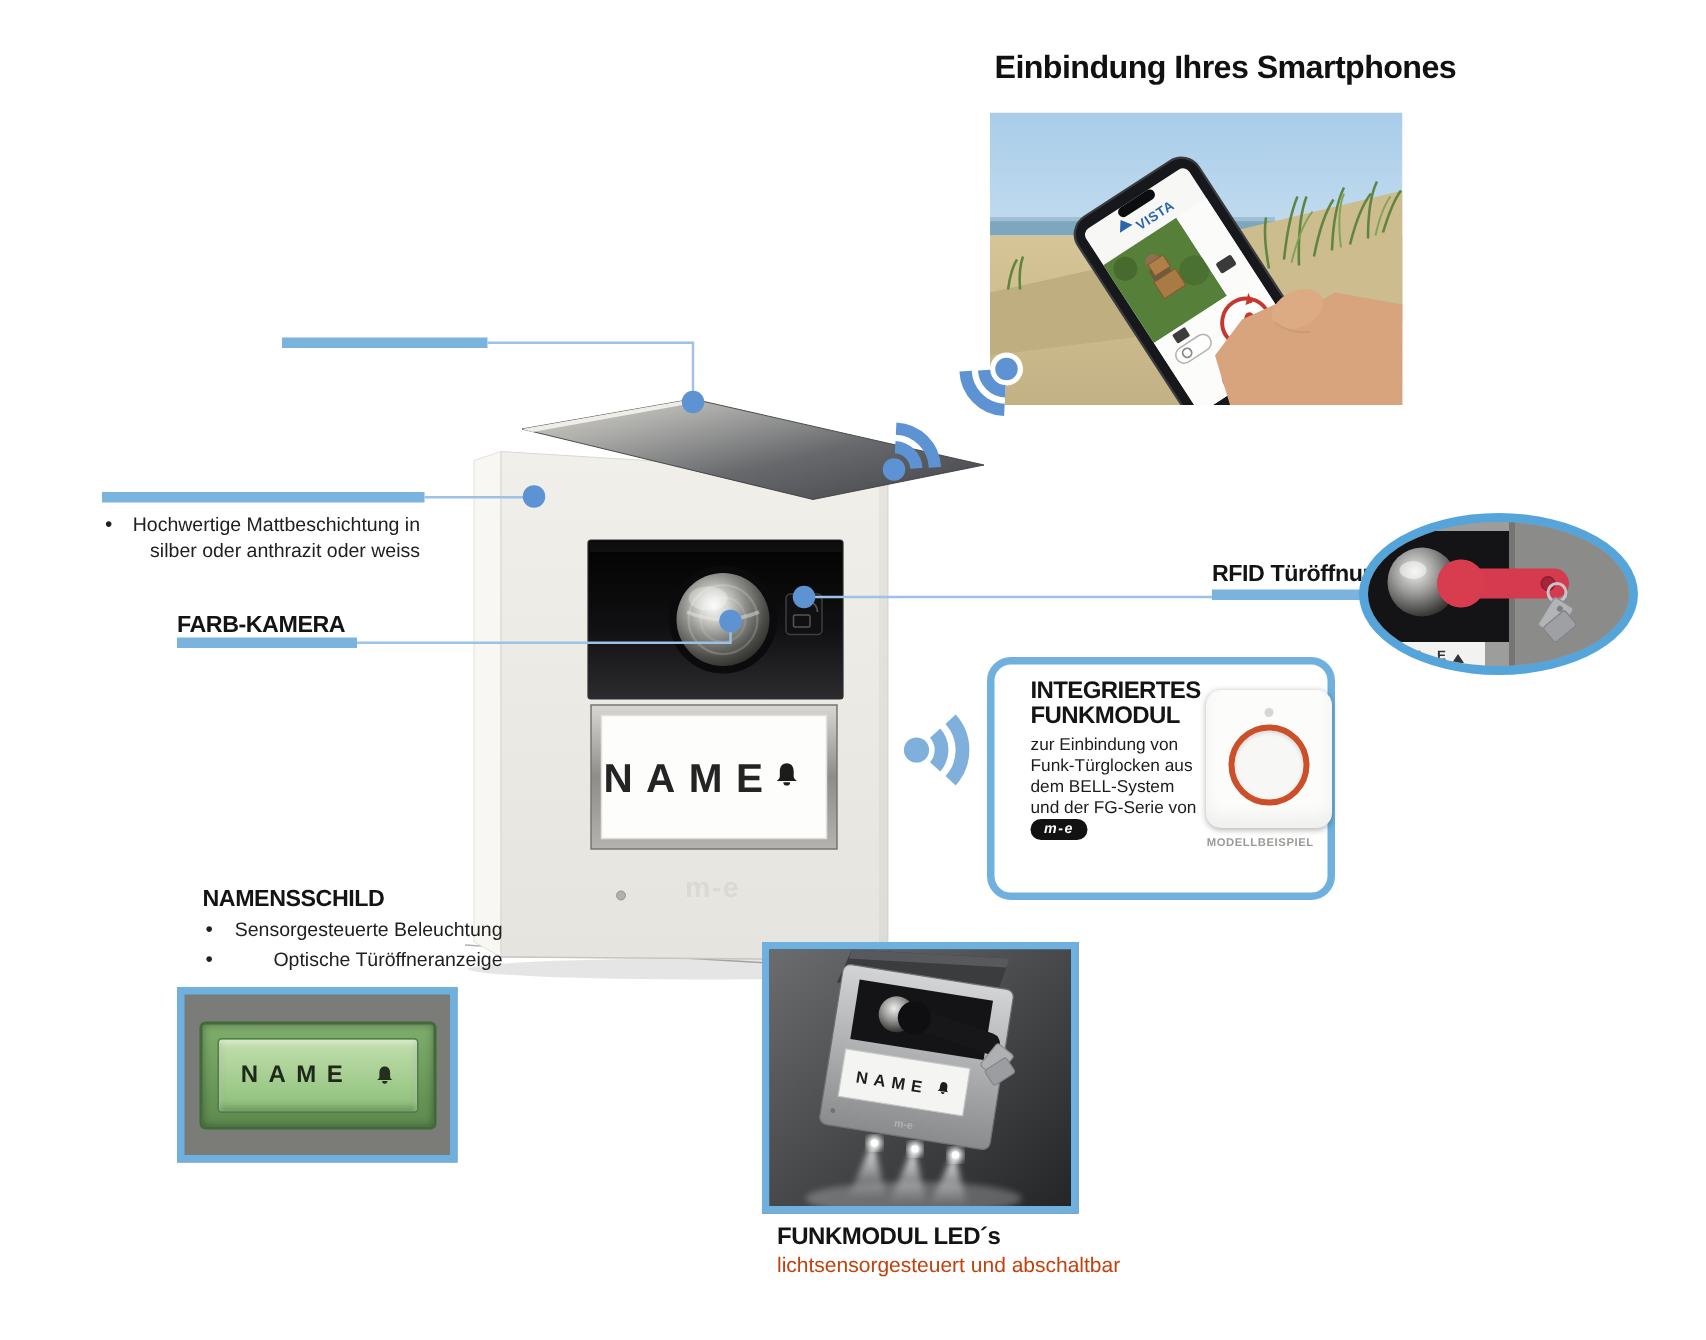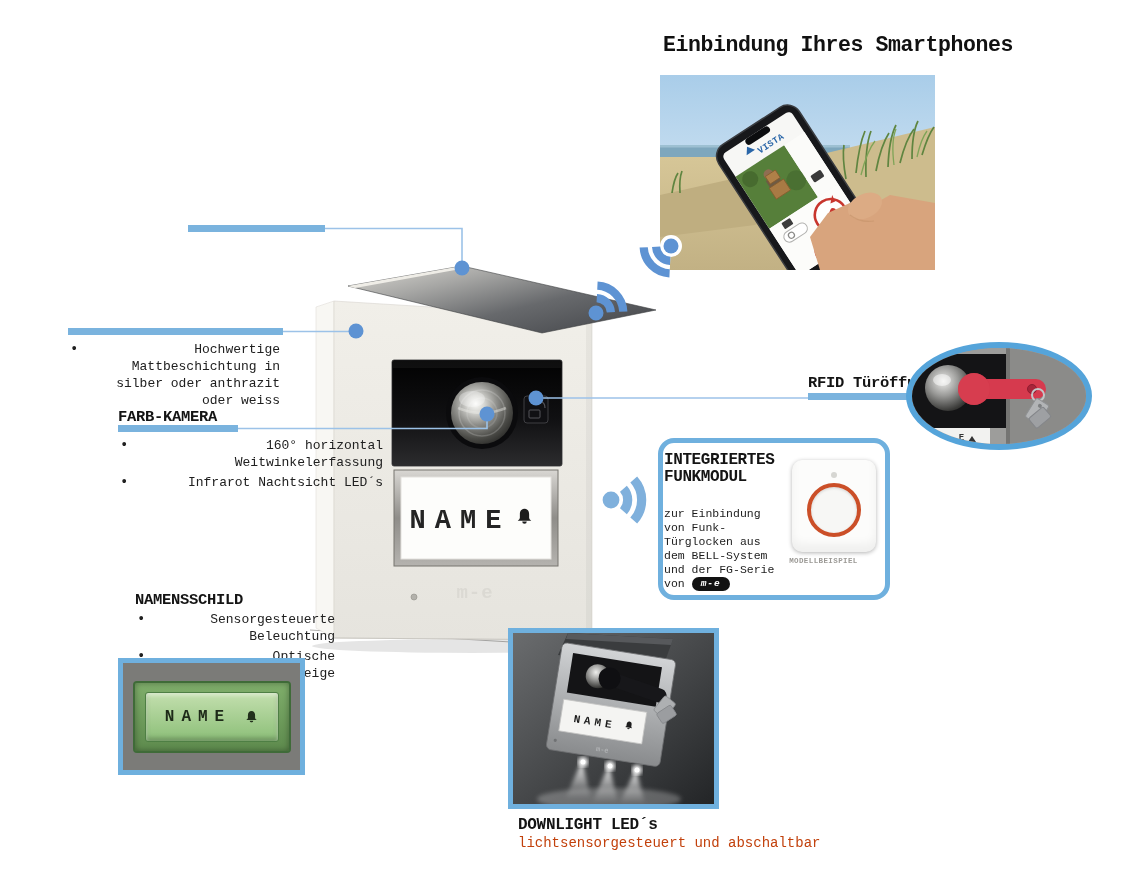--- a/index.html
+++ b/index.html
@@ -1,34 +1,34 @@
 <!DOCTYPE html>
 <html><head>
 <meta charset="utf-8">
 <style>
   html,body{margin:0;padding:0;background:#ffffff;}
   #canvas{position:relative;width:1137px;height:893px;background:#ffffff;overflow:hidden;
-          font-family:Liberation Mono, monospace;color:#1a1a1a;}
+          font-family:Liberation Sans, sans-serif;color:#1a1a1a;}
   .abs{position:absolute;}
   
   .co-title{font-weight:bold;font-size:15.5px;letter-spacing:-0.3px;color:#141414;white-space:nowrap;}
   .co-title .light{font-weight:normal;}
   .underline{position:absolute;height:7px;background:#7ab3de;}
   .bullets{font-size:13px;line-height:1.32;color:#202020;}
   .bullet{position:relative;padding-left:16px;margin-bottom:3px;text-align:right;}
   .bullet::before{content:"\2022";position:absolute;left:2px;top:-1px;font-size:14px;}
   
   #main-heading{left:663px;top:33px;font-size:21.5px;font-weight:bold;letter-spacing:-0.4px;color:#111;}
   
   #funkmodul-box{left:658px;top:438px;width:232px;height:162px;box-sizing:border-box;
-    border:5px solid #6fb0de;border-radius:16px;background:#fff;padding:9px 6px 6px 1px;
+    border:5px solid #6fb0de;border-radius:16px;background:#fff;padding:9px 6px 6px 24px;
     display:flex;flex-direction:row;}
   .fm-left{width:124px;}
   .fm-title{font-size:16px;font-weight:bold;line-height:1.08;letter-spacing:-0.4px;color:#141414;}
-  .fm-body{font-size:11.5px;line-height:1.22;margin-top:20px;color:#1c1c1c;}
+  .fm-body{font-size:11.5px;line-height:1.22;margin-top:3px;color:#1c1c1c;}
   .brand-pill{display:inline-block;background:#121212;color:#fff;border-radius:9px;
     font-size:9.5px;font-weight:bold;font-style:italic;padding:1px 9px 2px 9px;letter-spacing:1px;vertical-align:middle;}
   .fm-right{margin-left:4px;padding-top:8px;width:92px;}
   .fm-module{width:84px;height:92px;margin:0 auto;background:#fcfcfb;border-radius:10px;position:relative;
     box-shadow:0 1px 4px rgba(0,0,0,.3), inset 0 -8px 10px rgba(0,0,0,.05);}
   .fm-ring{position:absolute;left:50%;top:54%;transform:translate(-50%,-50%);width:46px;height:46px;
     border-radius:50%;border:4px solid #cb4f28;background:#f7f7f5;box-shadow:inset 0 1px 3px rgba(0,0,0,.15);}
   .fm-dot{position:absolute;left:50%;top:12px;transform:translateX(-50%);width:6px;height:6px;border-radius:50%;background:#d6d6d2;}
   .fm-caption{margin-top:5px;text-align:left;font-size:7.5px;font-weight:bold;letter-spacing:.4px;color:#9c9a96;}
   
@@ -202,24 +202,20 @@
 
   <div class="underline" style="left:68px;top:328px;width:215px"></div>
   <div class="abs bullets" style="left:68px;top:341px;width:212px">
     <div class="bullet">Hochwertige Mattbeschichtung in silber oder anthrazit oder weiss</div>
   </div>
 
   <div class="abs" style="left:118px;top:408px">
     <span class="co-title">FARB-KAMERA</span>
   </div>
   <div class="underline" style="left:118px;top:425px;width:120px"></div>
-  <div class="abs bullets" style="left:118px;top:437px;width:265px">
-    <div class="bullet">160° horizontal Weitwinkelerfassung</div>
-    <div class="bullet">Infrarot Nachtsicht LED´s</div>
-  </div>
 
   <div class="abs" style="left:135px;top:591px">
     <span class="co-title">NAMENSSCHILD</span>
   </div>
   <div class="abs bullets" style="left:135px;top:611px;width:200px">
     <div class="bullet">Sensorgesteuerte Beleuchtung</div>
     <div class="bullet">Optische Türöffneranzeige</div>
   </div>
 
   <div class="abs" id="namensschild-img">
@@ -341,21 +337,21 @@
         <circle cx="124" cy="137" r="5" fill="#fff" filter="url(#soft)"></circle>
         <circle cx="70" cy="129" r="2.5" fill="#fff"></circle>
           <circle cx="97" cy="133" r="2.5" fill="#fff"></circle>
         <circle cx="124" cy="137" r="2.5" fill="#fff"></circle>
         <ellipse cx="96" cy="166" rx="72" ry="11" fill="#ffffff" opacity="0.25" filter="url(#soft)"></ellipse>
       </g>
     </svg>
   </div>
 
   <div class="abs" id="downlight-label" style="left:518px;top:816px">
-    <div class="dl-title">DOWNLIGHT LED´s</div>
+    <div class="dl-title">FUNKMODUL LED´s</div>
     <div class="dl-sub">lichtsensorgesteuert und abschaltbar</div>
   </div>
 
   <svg class="abs" id="overlay" width="1137" height="893" viewBox="0 0 1137 893">
     <g stroke="#9cc2e8" stroke-width="1.6" fill="none">
       <path d="M325,228.5 H462 V263"></path>
       <path d="M283,331.5 H350"></path>
       <path d="M238,428.5 H487 V420"></path>
       <path d="M543,398 H808"></path>
     </g>

